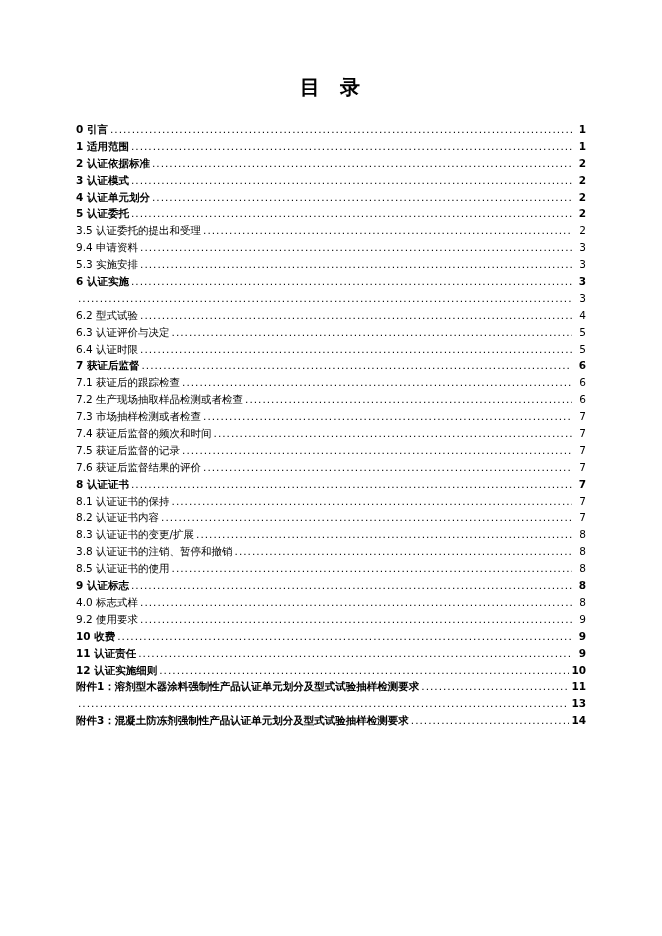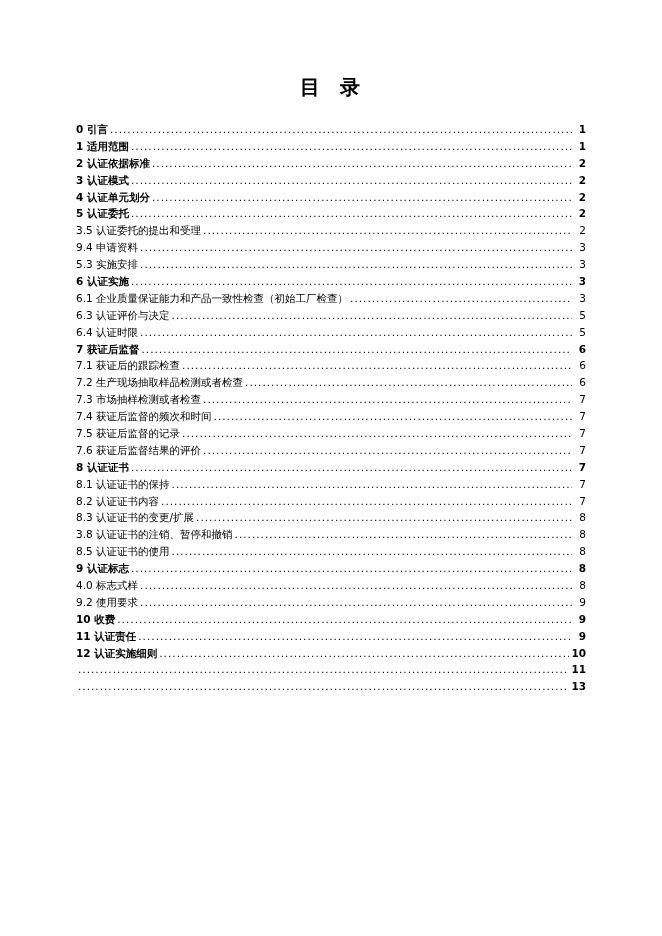--- a/index.html
+++ b/index.html
@@ -23,21 +23,21 @@
     font-size: 20px;
     font-weight: bold;
     letter-spacing: 2px;
     white-space: pre;
   }
   .toc {
     margin: 20px 76px 0 76px;
   }
   .toc-row {
     display: flex;
-    align-items: flex-end;
+    align-items: flex-start;
     font-size: 10.5px;
     height: 16.9px;
     line-height: 16.9px;
     white-space: nowrap;
   }
   .toc-row.bold {
     font-weight: bold;
   }
   .toc-label {
     flex: none;
@@ -114,23 +114,27 @@
     <span class="toc-label">5.3 实施安排</span>
     <span class="toc-leader"></span>
     <span class="toc-page">3</span>
   </div>
       <div class="toc-row bold">
     <span class="toc-label">6 认证实施</span>
     <span class="toc-leader"></span>
     <span class="toc-page">3</span>
   </div>
       <div class="toc-row">
-    <span class="toc-label">6.1 企业质量保证能力和产品一致性检查（初始工厂检查）</span>
-    <span class="toc-leader"></span>
-    <span class="toc-page">3</span>
+    <span class="toc-leader"></span>
+    <span class="toc-page">3</span>
+  </div>
+      <div class="toc-row">
+    <span class="toc-label">6.2 型式试验</span>
+    <span class="toc-leader"></span>
+    <span class="toc-page">4</span>
   </div>
       <div class="toc-row">
     <span class="toc-label">6.3 认证评价与决定</span>
     <span class="toc-leader"></span>
     <span class="toc-page">5</span>
   </div>
       <div class="toc-row">
     <span class="toc-label">6.4 认证时限</span>
     <span class="toc-leader"></span>
     <span class="toc-page">5</span>
@@ -224,21 +228,27 @@
     <span class="toc-label">11 认证责任</span>
     <span class="toc-leader"></span>
     <span class="toc-page">9</span>
   </div>
       <div class="toc-row bold">
     <span class="toc-label">12 认证实施细则</span>
     <span class="toc-leader"></span>
     <span class="toc-page">10</span>
   </div>
       <div class="toc-row bold">
+    <span class="toc-label">附件1：溶剂型木器涂料强制性产品认证单元划分及型式试验抽样检测要求</span>
     <span class="toc-leader"></span>
     <span class="toc-page">11</span>
   </div>
       <div class="toc-row bold">
     <span class="toc-leader"></span>
     <span class="toc-page">13</span>
+  </div>
+      <div class="toc-row bold">
+    <span class="toc-label">附件3：混凝土防冻剂强制性产品认证单元划分及型式试验抽样检测要求</span>
+    <span class="toc-leader"></span>
+    <span class="toc-page">14</span>
   </div>
     </div>
 </div>
 
 </body></html>

